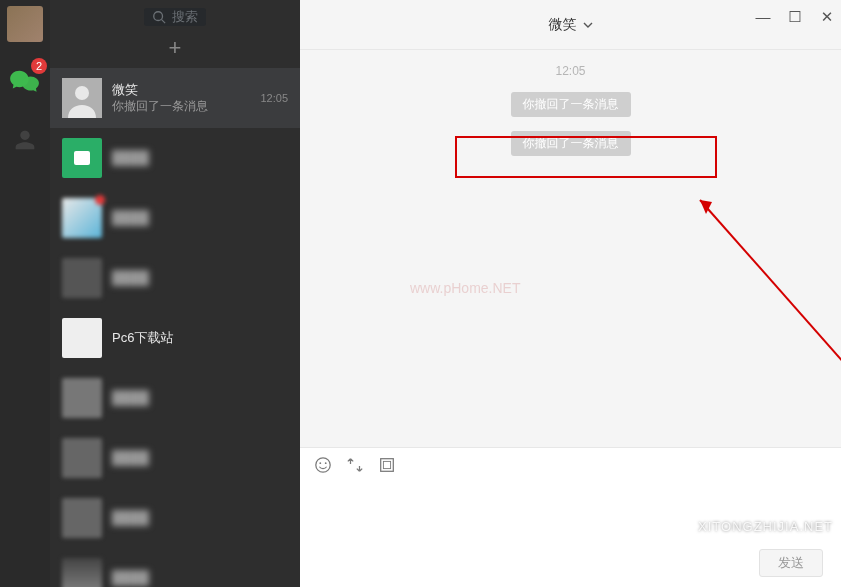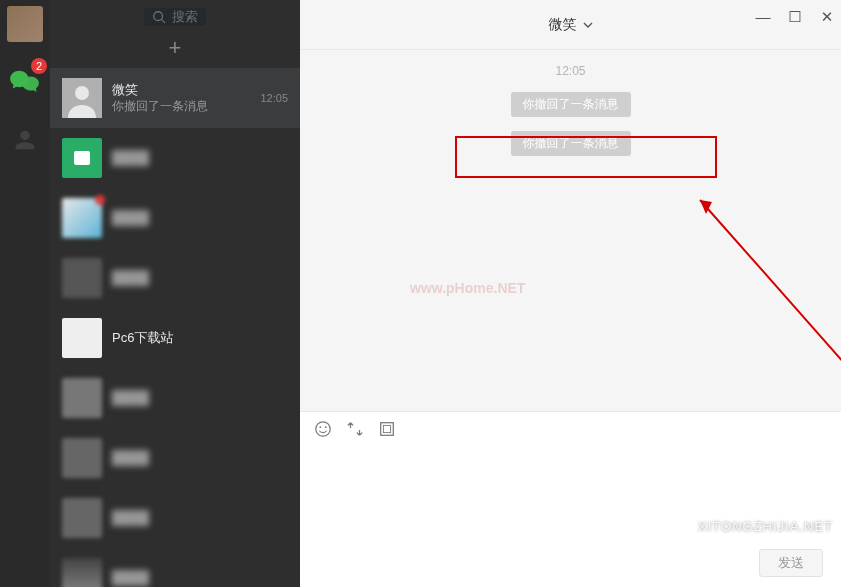--- a/index.html
+++ b/index.html
@@ -51,23 +51,23 @@
 .win-controls { position: absolute; right: 6px; top: 8px; display: flex; gap: 16px; color: #555; font-size: 15px; }
 .win-controls span { cursor: pointer; width:16px; text-align:center; }
 
 .chat-body { flex: 1; padding: 14px 10px; position: relative; }
 .time-stamp { text-align: center; font-size: 12px; color: #b5b5b5; margin-bottom: 14px; }
 .sys-msg { display: block; margin: 0 auto 14px auto; background: #cfcfcf; color: #fff; font-size: 12px; padding: 4px 12px; border-radius: 3px; width: fit-content; }
 
 .highlight-box2 { position: absolute; border: 2px solid #d40000; pointer-events: none; }
 .arrow-svg { position: absolute; pointer-events: none; }
 
-.watermark { position: absolute; color: rgba(200,100,100,0.25); font-size: 14px; font-weight: bold; }
-
-.chat-input-area { border-top: 1px solid #e7e7e7; background: #fff; height: 176px; display: flex; flex-direction: column; }
+.watermark { position: absolute; color: rgba(200,100,100,0.25); font-size: 14px; font-weight: normal; }
+
+.chat-input-area { border-top: 1px solid #e7e7e7; background: #fff; height: 140px; display: flex; flex-direction: column; }
 .toolbar { display: flex; align-items: center; gap: 14px; padding: 8px 14px; color: #7a7a7a; }
 .toolbar span { cursor: pointer; display:flex; align-items:center; }
 .toolbar svg { width: 18px; height: 18px; }
 .send-row { margin-top: auto; display: flex; justify-content: flex-end; padding: 10px 18px; }
 .send-btn { font-size: 13px; color: #999; background: #f5f5f5; border: 1px solid #e2e2e2; padding: 4px 18px; border-radius: 3px; cursor: pointer; }
 
 
 .site-mark { position: absolute; right: 8px; bottom: 42px; color: rgba(255,255,255,0.85); display:flex; align-items:center; gap:6px; text-shadow: 0 0 3px rgba(0,0,0,0.5); }
 .site-mark .logo { width:38px; height:38px; border:2px solid rgba(255,255,255,0.85); border-radius:6px; display:flex; align-items:center; justify-content:center; }
 .site-mark .txt { font-size:16px; font-weight:bold; }

